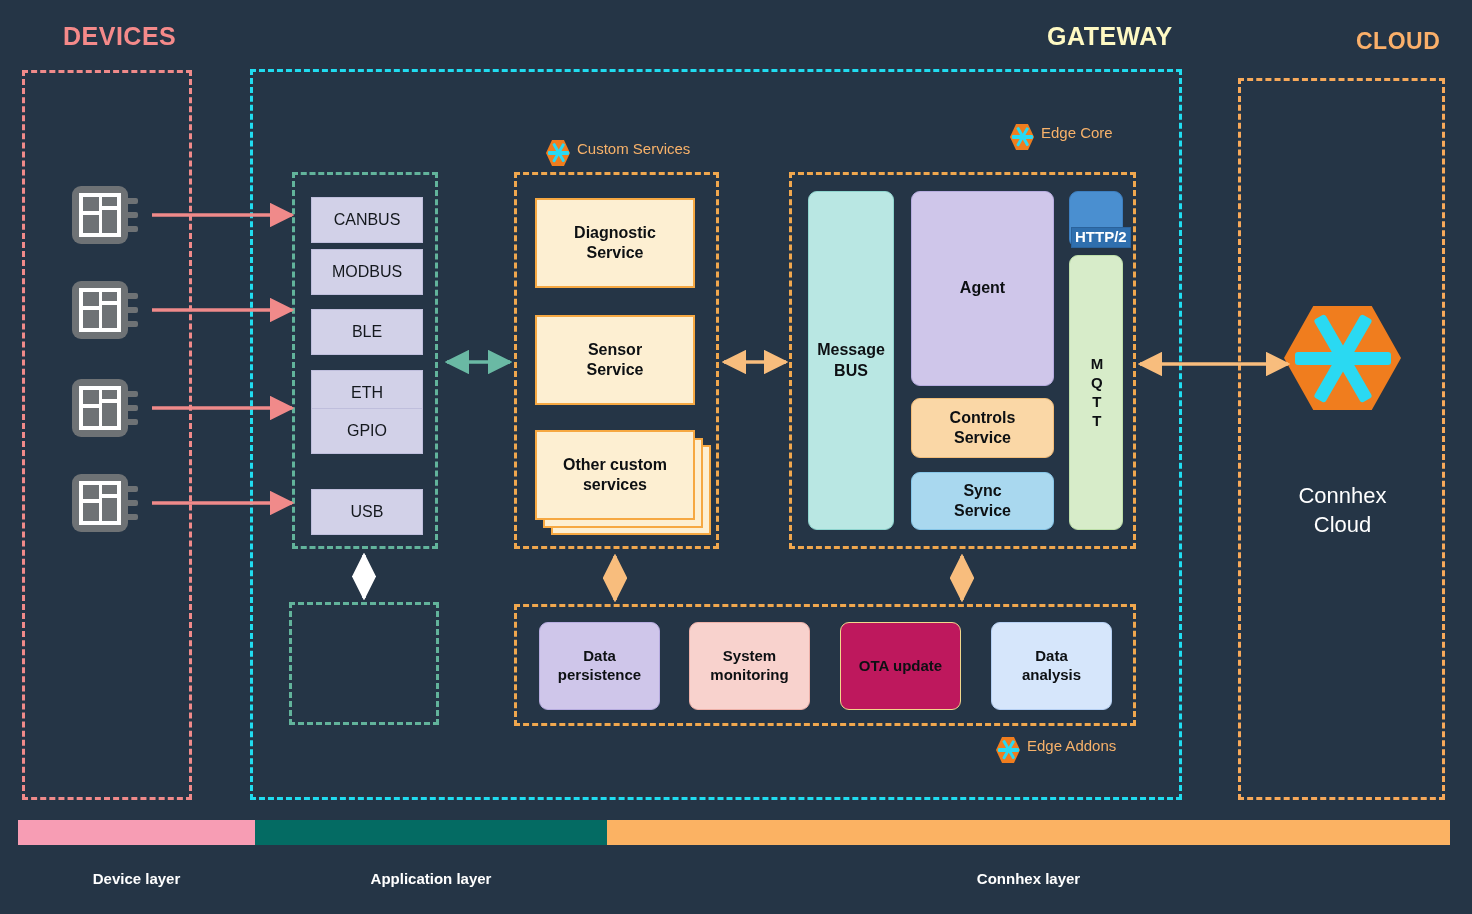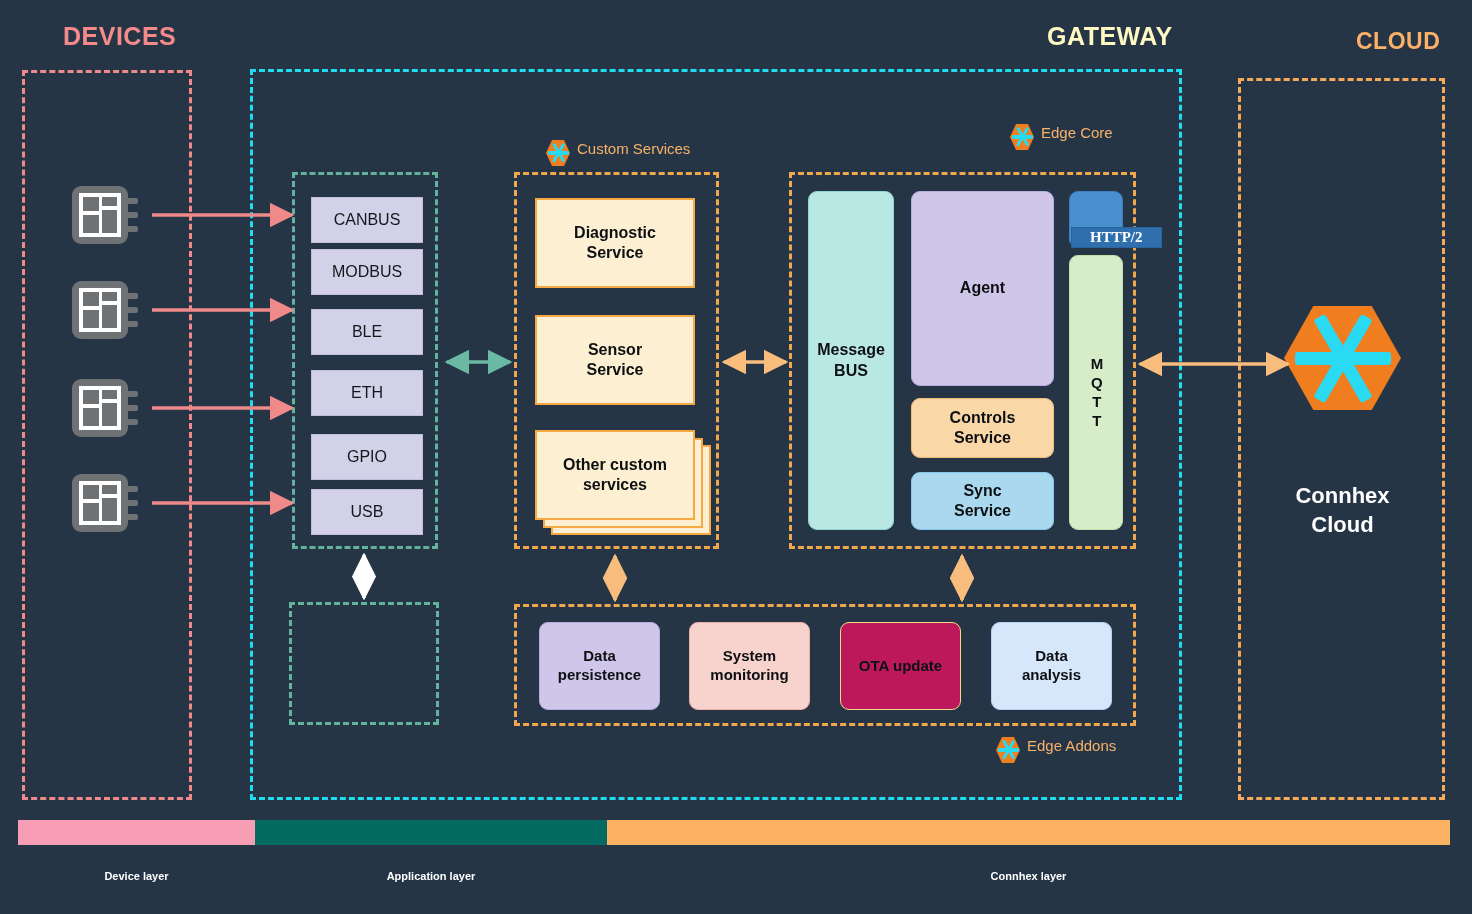--- a/index.html
+++ b/index.html
@@ -119,23 +119,22 @@
     background:#a9d8ef;border:1px solid #86c6e8;}
   #cb-http{left:1069px;top:191px;width:54px;height:57px;
     background:#4a8fd0;border:1px solid #3d7fc0;border-radius:9px;}
   #cb-mqtt{left:1069px;top:255px;width:54px;height:275px;
     background:#d7ecc9;border:1px solid #bddfa9;
     writing-mode:vertical-rl;text-orientation:upright;
     letter-spacing:2px;font-size:15px;}
   #http-badge{
     position:absolute;left:1071px;top:227px;
     background:#2f6fae;color:#ffffff;font-weight:bold;font-size:15px;
-    padding:1px 18px;line-height:1.1;white-space:nowrap;
+    padding:1px 3px;line-height:1.1;white-space:nowrap;
     border:1px solid #2a629b;
-    font-family:Liberation Serif, serif;
   }
 
   
   .addon{
     position:absolute;top:622px;width:121px;height:88px;
     box-sizing:border-box;border-radius:9px;
     display:flex;align-items:center;justify-content:center;
     text-align:center;color:#0d1013;font-weight:bold;font-size:15px;
     line-height:1.26;
   }
@@ -166,29 +165,29 @@
     position:absolute;left:0;top:0;width:100%;height:100%;
     background:#f07d1e;
     clip-path:polygon(25% 0%,75% 0%,100% 50%,75% 100%,25% 100%,0% 50%);
   }
   #cloud-logo .star i{
     position:absolute;left:50%;top:50%;
     background:#2ad9f2;border-radius:3px;transform-origin:50% 50%;
   }
   #cloud-label{
     position:absolute;left:1250px;top:482px;width:185px;
-    text-align:center;color:#ffffff;font-weight:bold;font-size:22px;
+    text-align:center;color:#ffffff;font-weight:normal;font-size:22px;
     line-height:1.3;
   }
 
   
   #legend-bar{position:absolute;left:18px;top:820px;width:1432px;height:25px;}
   #legend-bar .seg{position:absolute;top:0;height:25px;}
   #legend-labels .lg{
-    position:absolute;top:870px;color:#ffffff;font-weight:bold;font-size:11px;
+    position:absolute;top:870px;color:#ffffff;font-weight:bold;font-size:15px;
     text-align:center;
   }
 
   
   #arrows{position:absolute;left:0;top:0;width:1472px;height:914px;
     pointer-events:none;}
 </style>
 </head>
 <body>
 
@@ -252,21 +251,21 @@
         <div class="pin" style="top: 40px;"></div>
       </div>
     </div>
 
   <div id="g-protocols"></div>
   <div id="protocol-boxes">
       <div class="proto" style="top: 188px; margin-top: 9px;">CANBUS</div>
       <div class="proto" style="top: 249px;">MODBUS</div>
       <div class="proto" style="top: 309px;">BLE</div>
       <div class="proto" style="top: 370px;">ETH</div>
-      <div class="proto" style="top: 434px;">GPIO</div>
+      <div class="proto" style="top: 408px;">GPIO</div>
       <div class="proto" style="top: 489px;">USB</div>
     </div>
 
   <div id="g-customapp"></div>
 
   <div id="g-customsvc"></div>
   <div class="grp-cap" id="cap-customsvc">
     <span class="hexlogo" style="width:24px;height:26px;">
         <span class="hx"></span>
         <span class="star">

